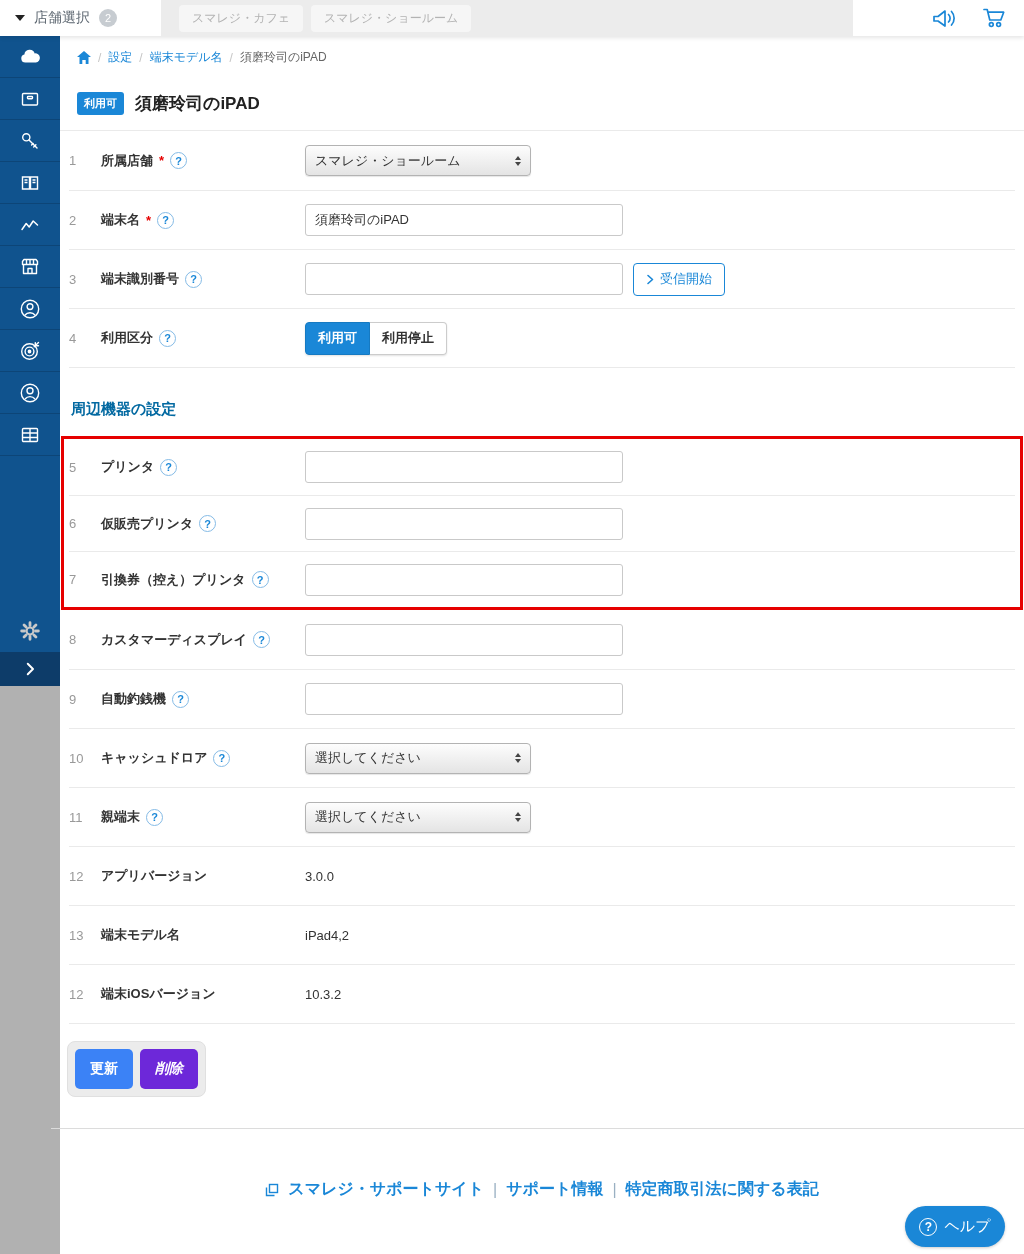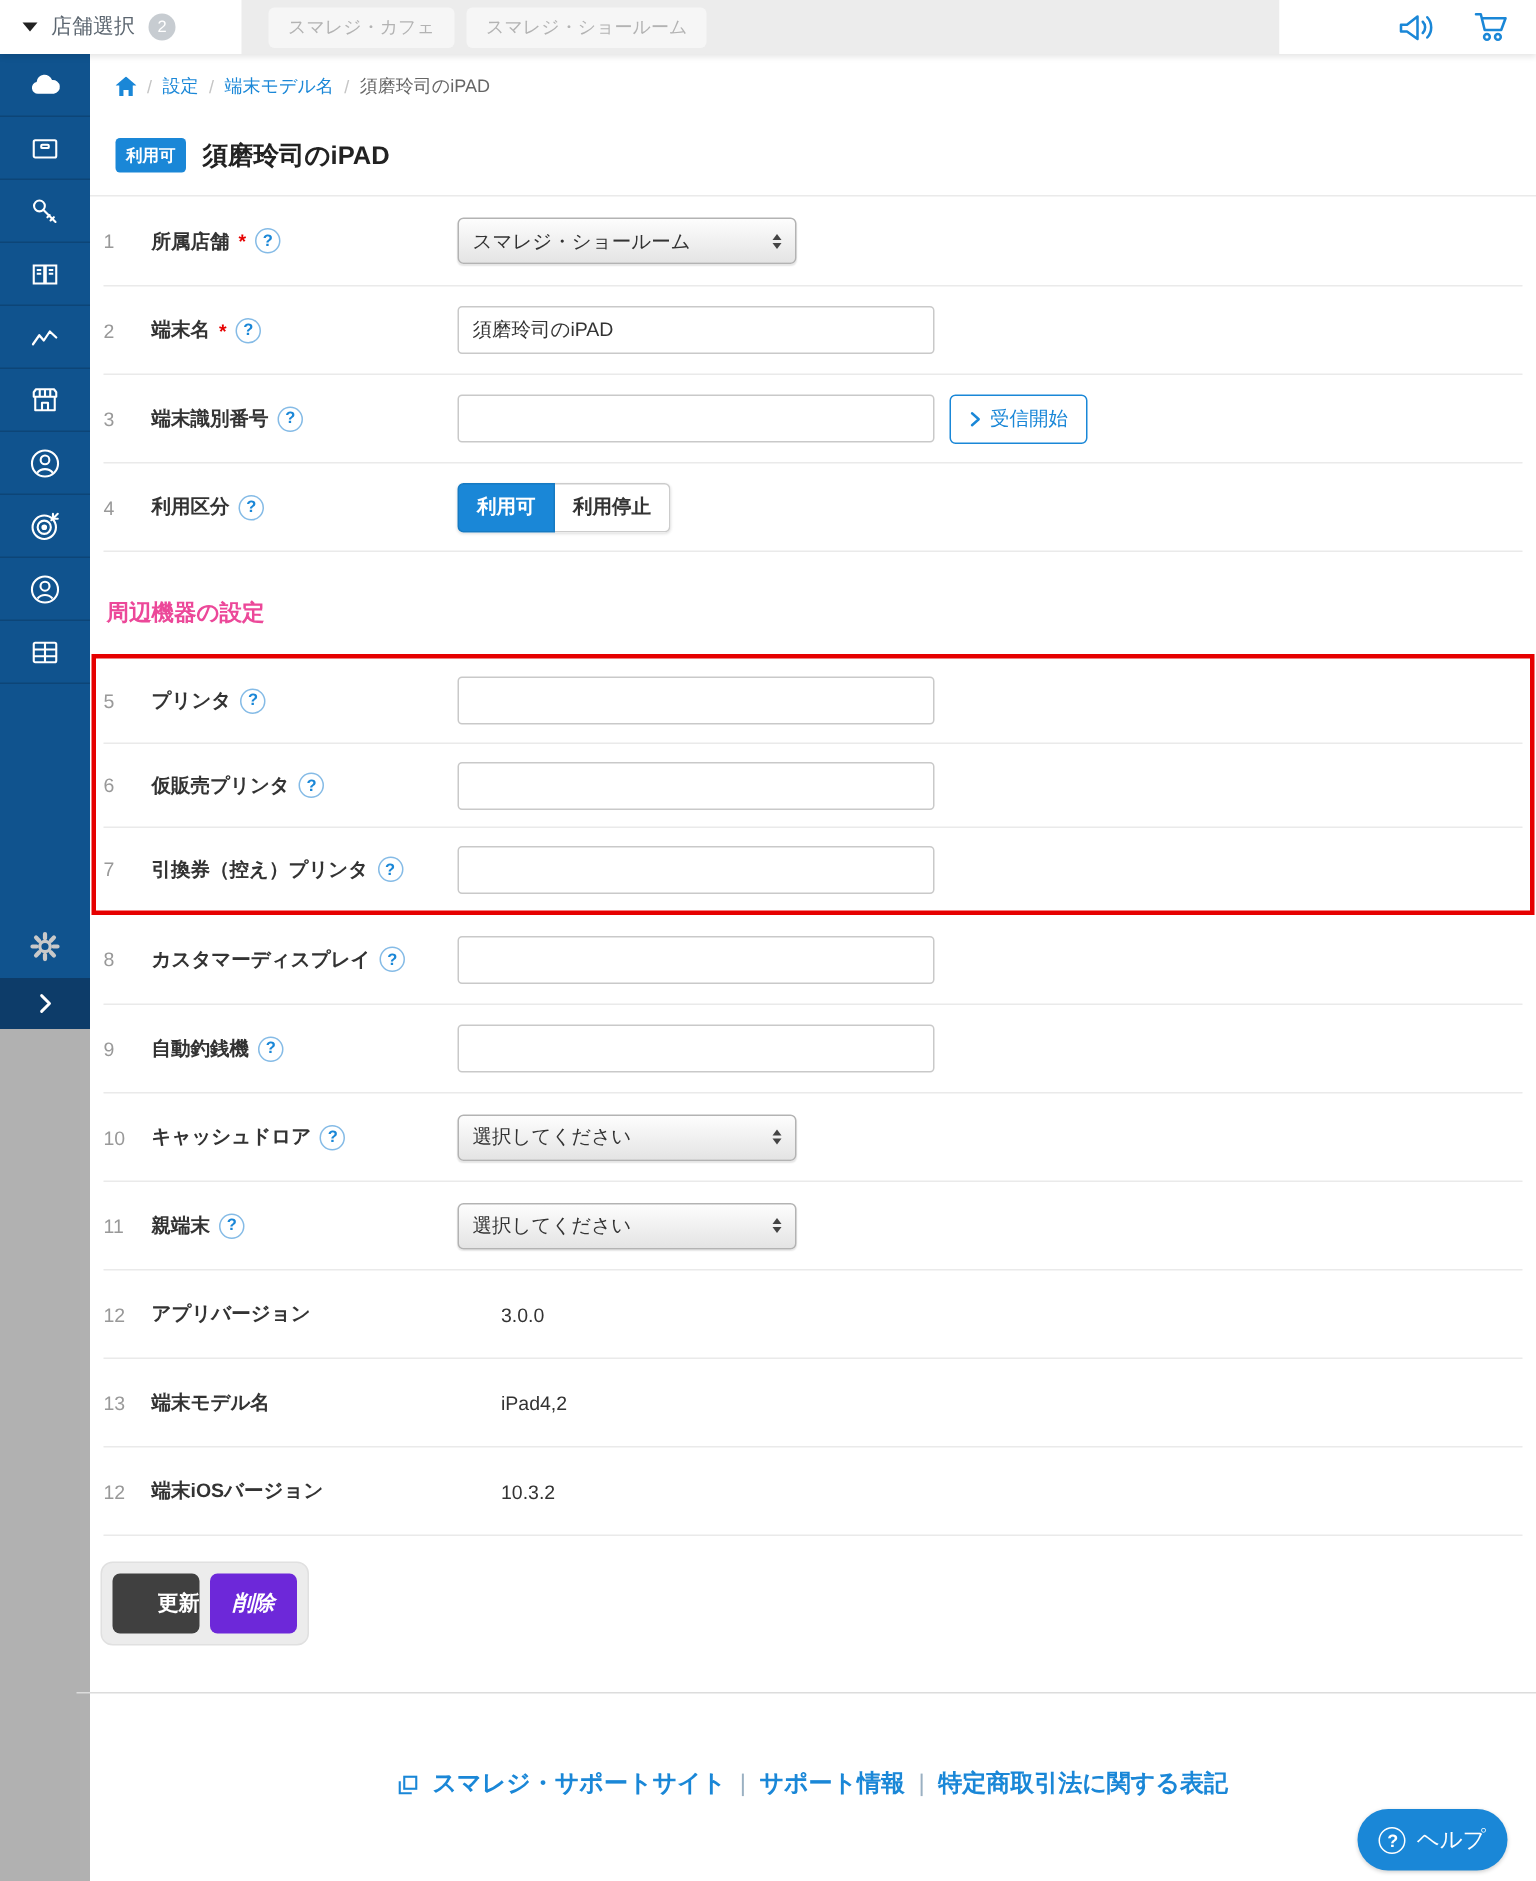--- a/index.html
+++ b/index.html
@@ -45,28 +45,28 @@
   .tinput { width:318px; height:32px; border:1px solid #c9c9c9; border-radius:3px; font-size:13px; padding:0 9px; color:#333; font-family:inherit; }
   .selectbox { width:226px; height:31px; border:1px solid #b3b3b3; border-radius:4px; background:linear-gradient(#fdfdfd,#e4e4e4); box-shadow:0 1px 1px rgba(0,0,0,.10); display:flex; align-items:center; justify-content:space-between; padding:0 9px; font-size:13px; color:#333; cursor:pointer; }
   .sel-arrows { display:flex; flex-direction:column; gap:2px; }
   .sel-arrows i { display:block; width:0; height:0; border-left:3.5px solid transparent; border-right:3.5px solid transparent; }
   .arr-up { border-bottom:4.5px solid #444; }
   .arr-down { border-top:4.5px solid #444; }
   .recv-btn { margin-left:10px; height:33px; padding:0 12px; background:#fff; border:1px solid #1a87d7; border-radius:4px; color:#1a87d7; font-size:13px; display:flex; align-items:center; gap:5px; cursor:pointer; font-family:inherit; }
   .toggle { display:flex; box-shadow:0 1px 2px rgba(0,0,0,.12); border-radius:4px; }
   .tg-on { background:#1a87d7; border:1px solid #167ac2; color:#fff; font-weight:bold; font-size:13px; height:33px; padding:0 12px; display:flex; align-items:center; border-radius:4px 0 0 4px; cursor:pointer; }
   .tg-off { background:#fff; border:1px solid #ccc; border-left:none; color:#333; font-weight:bold; font-size:13px; height:33px; padding:0 12px; display:flex; align-items:center; border-radius:0 4px 4px 0; cursor:pointer; }
-  .static-val { font-size:13px; color:#333;margin-left:29px; }
-  .section-title { font-size:15px; font-weight:bold; color:#ec4899; border-top:1px solid #eaeaea; padding:27px 0 13px 2px; line-height:28px; }
+  .static-val { font-size:13px; color:#333; }
+  .section-title { font-size:15px; font-weight:bold; color:#0369a1; border-top:1px solid #eaeaea; padding:27px 0 13px 2px; line-height:28px; }
   .redbox { border:3px solid #e60000; margin:0 -8px; padding:0 5px; }
   .redbox .frow { height:56px; }
   .form-end { border-top:1px solid #eaeaea; }
   .actions { margin:17px 0 0 -2px; display:inline-flex; gap:7px; background:#ececec; border:1px solid #e0e0e0; border-radius:8px; padding:7px; }
   .btn { width:58px; height:40px; border:none; border-radius:5px; color:#fff; font-size:14px; font-weight:bold; cursor:pointer; font-family:inherit; }
-  .btn-update { background:#404040;text-align:right; }
+  .btn-update { background:#3b82f6; }
   .btn-delete { background:#6d28d9;font-style:italic; }
   .page-divider { border-top:1px solid #dcdcdc; margin:31px -9px 0; }
   
   .footer { text-align:center; padding-top:50px; }
   .footer-links { display:inline-flex; align-items:center; gap:9px; font-size:16px; font-weight:bold; }
   .footer-links a { color:#1a87d7; text-decoration:none; cursor:pointer; }
   .f-sep { color:#9ab0c2; font-weight:normal; }
   .copyright { margin-top:9px; font-size:11.5px; color:#8a8a8a; display:flex; justify-content:center; gap:14px; }
   .help-pill { position:absolute; right:19px; bottom:7px; width:100px; height:41px; border-radius:22px; background:#1a87d7; color:#fff; font-size:15px; display:flex; align-items:center; justify-content:center; gap:7px; cursor:pointer; box-shadow:0 1px 3px rgba(0,0,0,.2); }
   .help-q { width:18px; height:18px; border:1.6px solid #fff; border-radius:50%; font-size:12px; font-weight:bold; display:flex; align-items:center; justify-content:center; }

